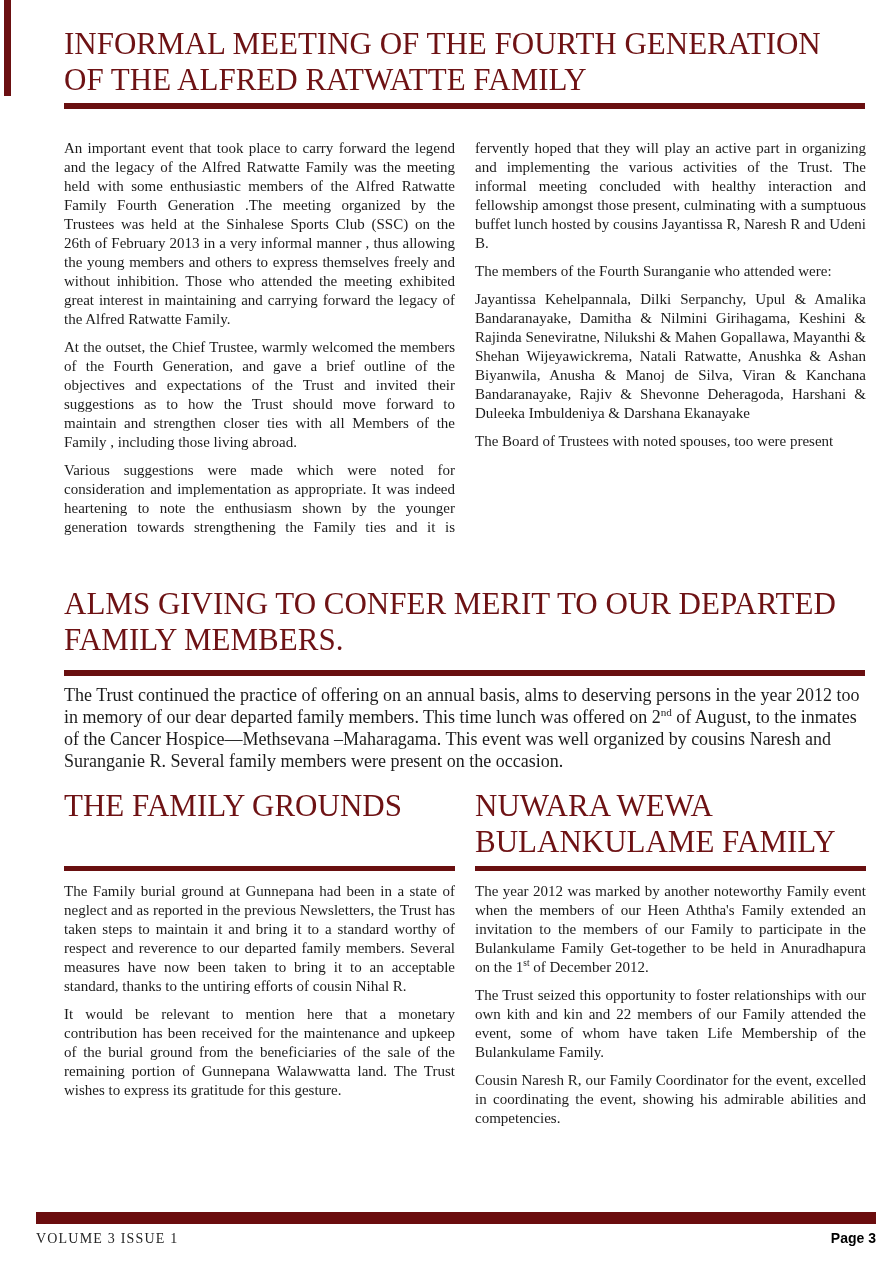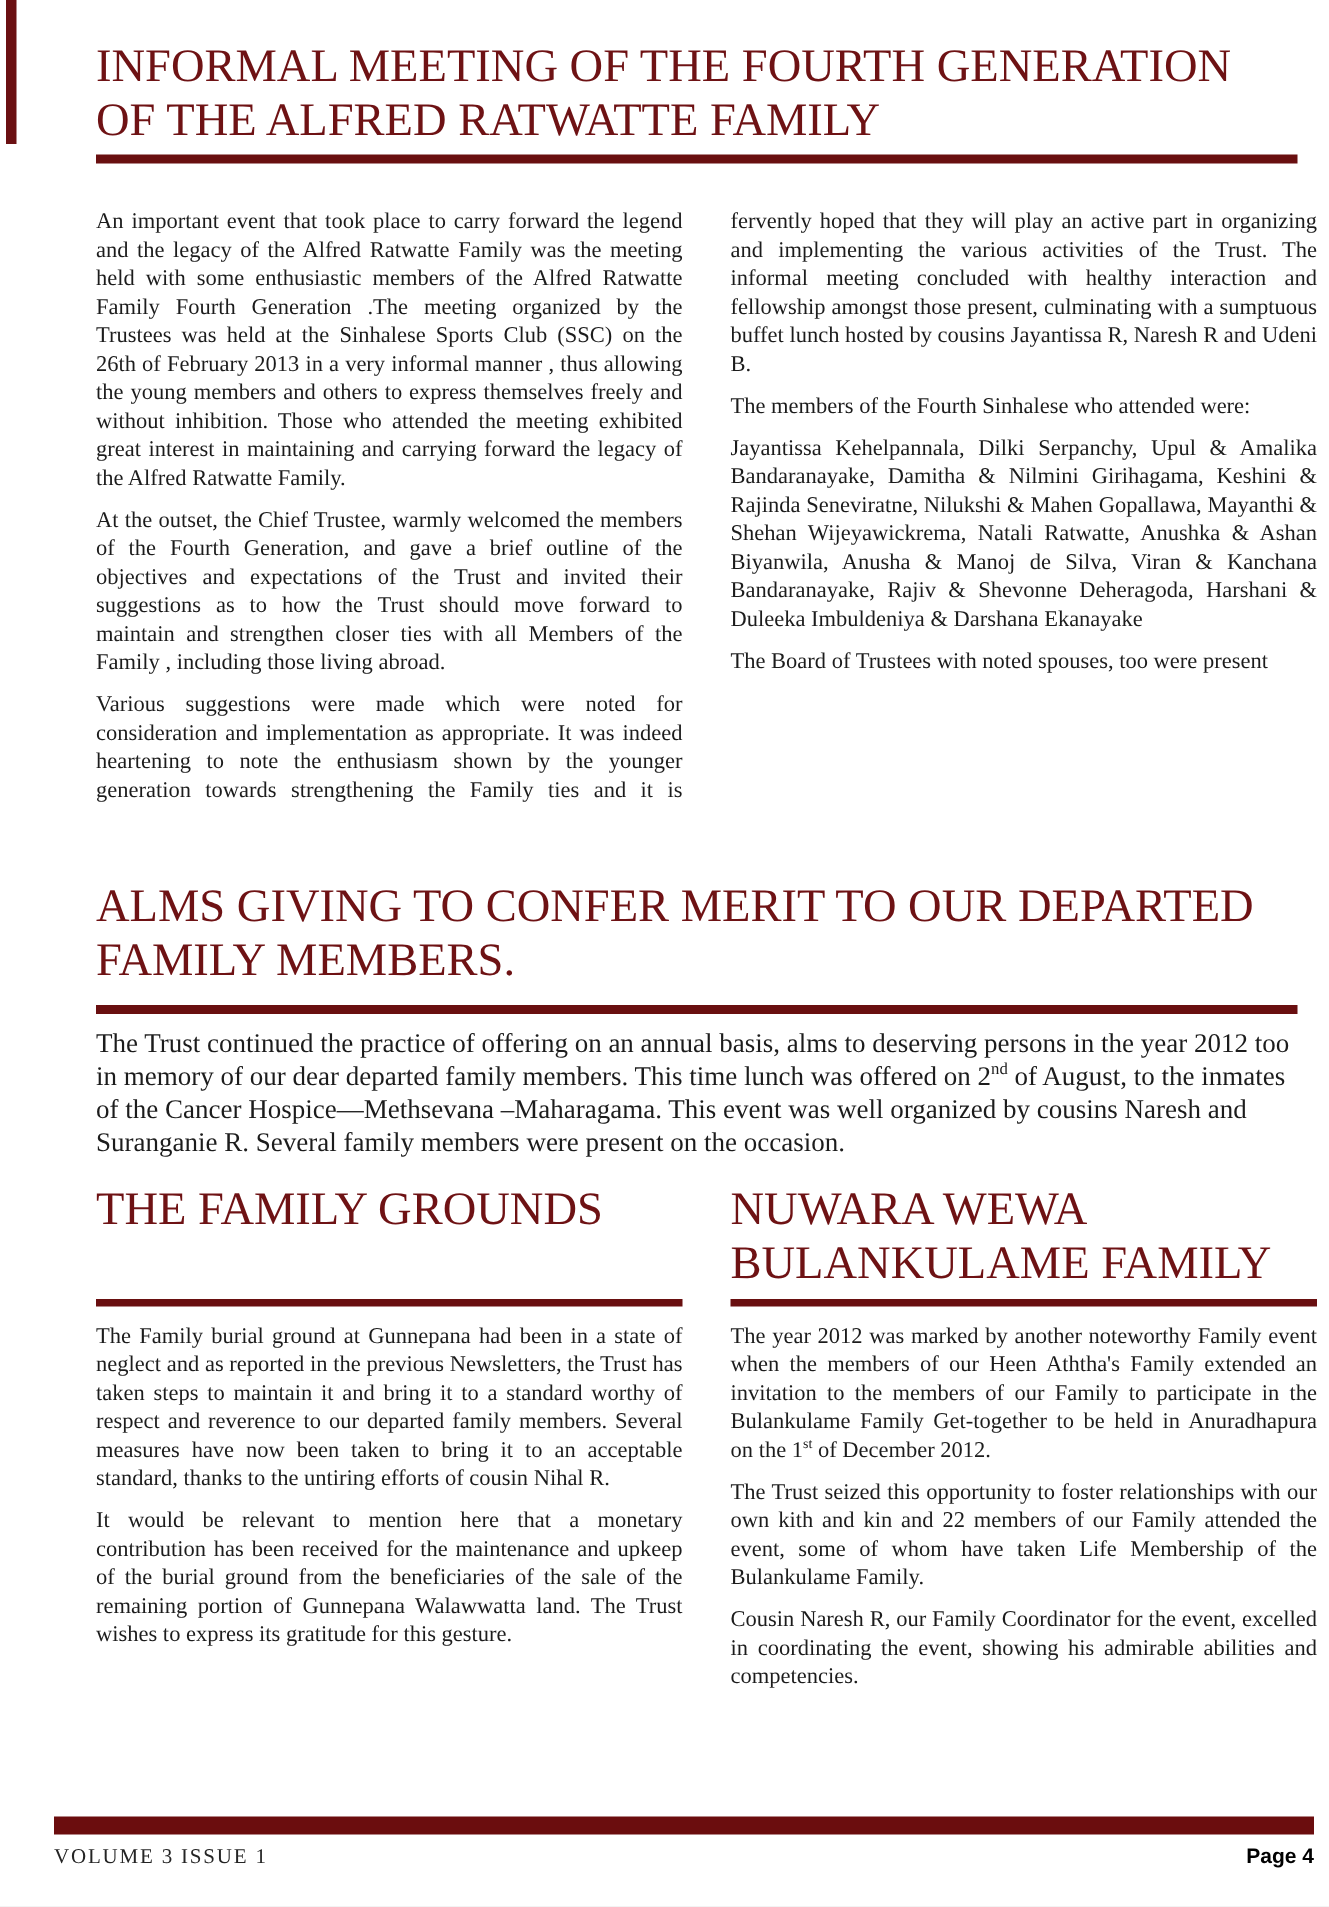--- a/index.html
+++ b/index.html
@@ -15,21 +15,21 @@
   }
   .content{padding:26px 41px 0 44px;}
   .deco-bar{
     position:absolute;left:4px;top:0;width:7px;height:96px;
     background:#6b1012;
   }
   h1,h2{margin:0;font-weight:normal;color:#6e1214;}
   .head-line{display:block;white-space:nowrap;font-size:31px;line-height:36px;letter-spacing:0px;}
   .rule{background:#690f10;height:6px;border:0;margin:0;}
   .title-rule{margin-top:5px;}
-  .cols{display:flex;gap:32px;margin-top:30px;}
+  .cols{display:flex;gap:20px;margin-top:30px;}
   .col{width:391px;flex:0 0 391px;}
   .col p{
     margin:0 0 9px 0;
     font-size:15px;line-height:19px;
     text-align:justify;
   }
   .col p.cont{text-align-last:justify;}
   .col p.bold{font-weight:normal;}
   .alms-section{margin-top:40px;}
   .alms-rule{margin-top:12px;}
@@ -71,21 +71,21 @@
     </header>
 
     <div class="cols">
       <div class="col">
         <p>An important event that took place to carry forward the legend and the legacy of the Alfred Ratwatte Family was the meeting held with some enthusiastic members of the Alfred Ratwatte Family Fourth Generation .The meeting organized by the Trustees was held at the Sinhalese Sports Club (SSC) on the 26th of February 2013 in a very informal manner , thus allowing the young members and others to express themselves freely and without inhibition. Those who attended the meeting exhibited great interest in maintaining and carrying forward the legacy of the Alfred Ratwatte Family.</p>
         <p>At the outset, the Chief Trustee, warmly welcomed the members of the Fourth Generation, and gave a brief outline of the objectives and expectations of the Trust and invited their suggestions as to how the Trust should move forward to maintain and strengthen closer ties with all Members of the Family , including those living abroad.</p>
         <p class="cont">Various suggestions were made which were noted for consideration and implementation as appropriate. It was indeed heartening to note the enthusiasm shown by the younger generation towards strengthening the Family ties and it is</p>
       </div>
       <div class="col">
         <p>fervently hoped that they will play an active part in organizing and implementing the various activities of the Trust. The informal meeting concluded with healthy interaction and fellowship amongst those present, culminating with a sumptuous buffet lunch hosted by cousins Jayantissa R, Naresh R and Udeni B.</p>
-        <p>The members of the Fourth Sinhalese who attended were:</p>
+        <p>The members of the Fourth Suranganie who attended were:</p>
         <p class="bold">Jayantissa Kehelpannala, Dilki Serpanchy, Upul &amp; Amalika Bandaranayake, Damitha &amp; Nilmini Girihagama, Keshini &amp; Rajinda Seneviratne, Nilukshi &amp; Mahen Gopallawa, Mayanthi &amp; Shehan Wijeyawickrema, Natali Ratwatte, Anushka &amp; Ashan Biyanwila, Anusha &amp; Manoj de Silva, Viran &amp; Kanchana Bandaranayake, Rajiv &amp; Shevonne Deheragoda, Harshani &amp; Duleeka Imbuldeniya &amp; Darshana Ekanayake</p>
         <p>The Board of Trustees with noted spouses, too were present</p>
       </div>
     </div>
 
     <section class="alms-section">
       <h2>
         <span class="head-line">ALMS GIVING TO CONFER  MERIT TO OUR  DEPARTED</span>
         <span class="head-line">FAMILY MEMBERS.</span>
       </h2>
@@ -117,16 +117,16 @@
         <p>Cousin Naresh R, our Family Coordinator for the event, excelled in coordinating the event, showing his admirable abilities and competencies.</p>
       </div>
     </div>
 
   </div>
 
   <footer class="footer">
     <div class="footer-bar"></div>
     <div class="footer-row">
       <span class="volume">VOLUME 3 ISSUE 1</span>
-      <span class="pagenum">Page 4</span>
+      <span class="pagenum">Page 3</span>
     </div>
   </footer>
 </div>
 
 </body></html>

